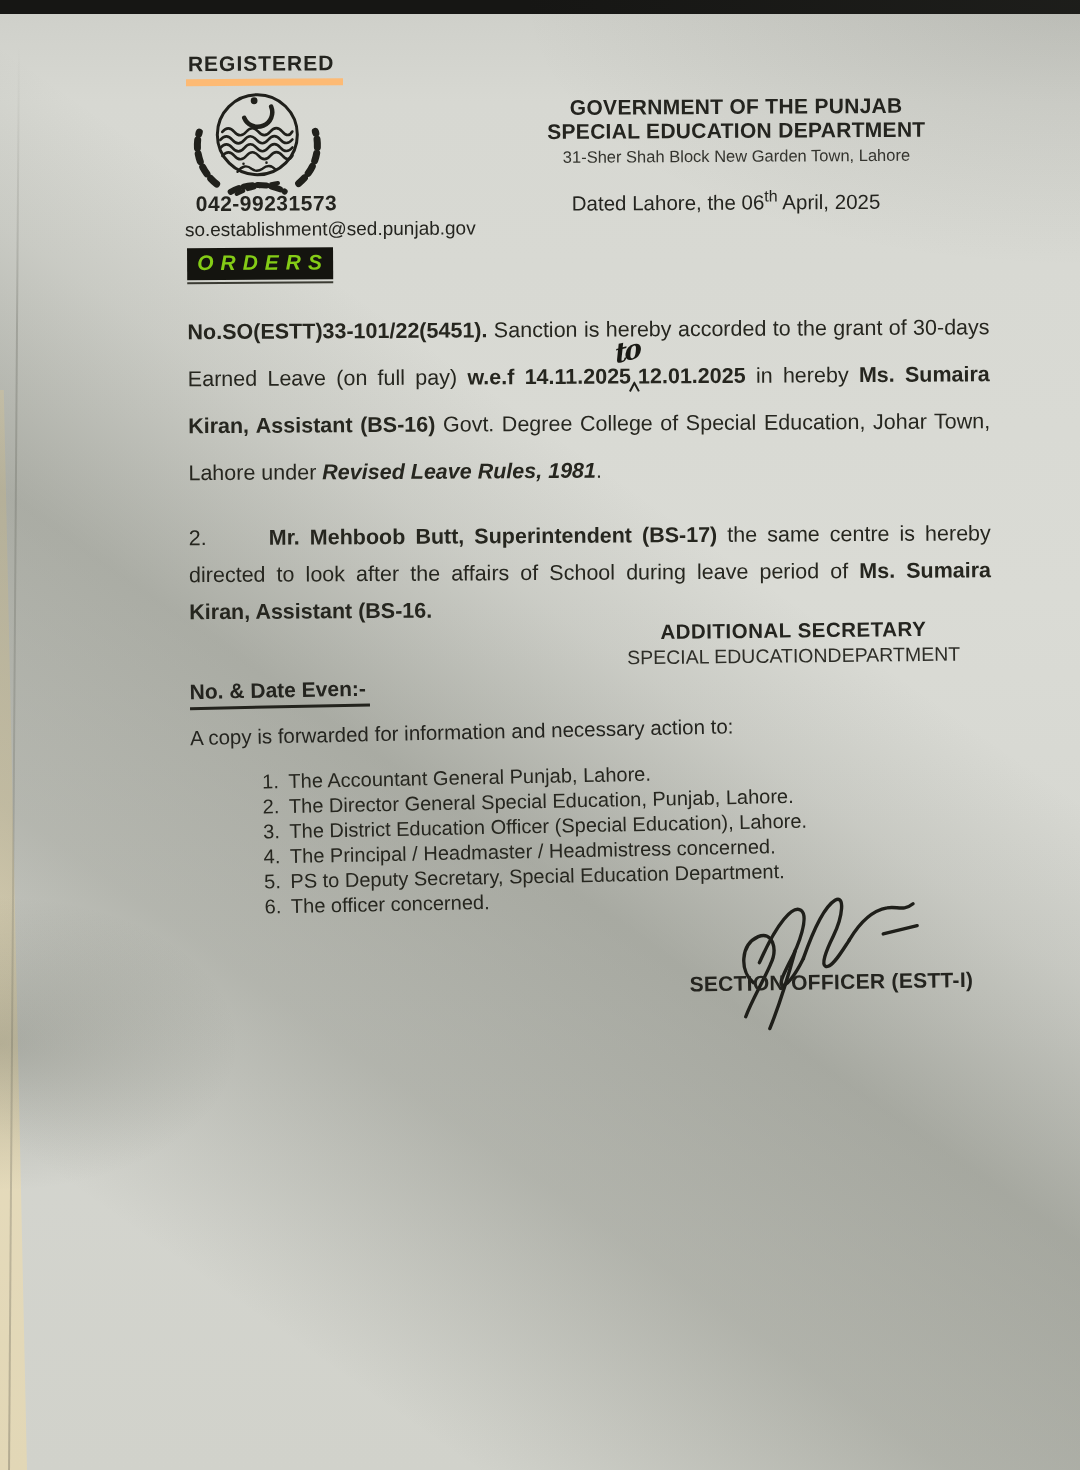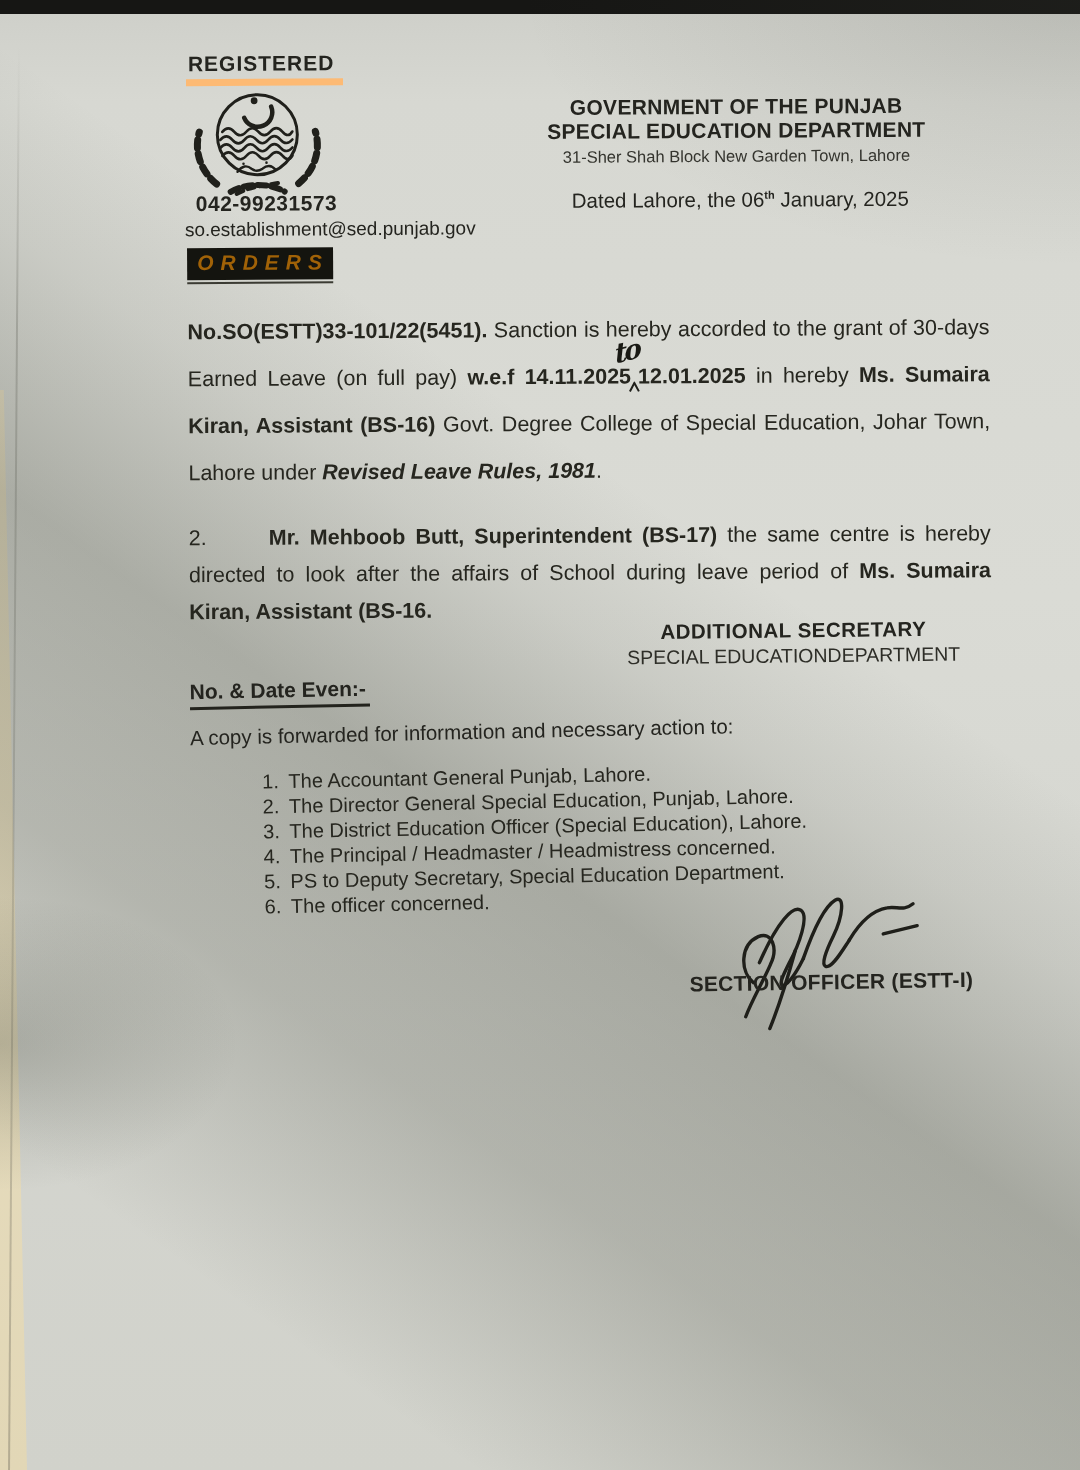--- a/index.html
+++ b/index.html
@@ -33,24 +33,24 @@
     position:absolute;left:190px;top:50px;font-size:21px;font-weight:700;letter-spacing:1px;
     border-bottom:7px solid #fdba74;padding:0 8px 3px 2px;
   }
   .emblem{position:absolute;left:184px;top:80px;width:154px;height:120px;}
   .phone{position:absolute;left:188px;top:190px;font-size:21px;font-weight:700;letter-spacing:.5px;margin-left:11px;}
   .email{position:absolute;left:188px;top:217px;font-size:19px;}
   .org{position:absolute;left:528px;top:96px;width:424px;text-align:center;line-height:24px;}
   .org .l1,.org .l2{font-size:21px;font-weight:700;letter-spacing:.3px;}
   .org .l3{font-size:16.5px;color:#34342e;margin-top:1px;}
   .dateline{position:absolute;left:575px;top:189px;font-size:20.5px;}
-  .dateline sup{font-size:11px;font-weight:bold;}
+  .dateline sup{font-size:16px;}
   .orders-wrap{position:absolute;left:190px;top:246px;display:inline-block;border-bottom:2px solid #3b3b33;padding-bottom:2px;}
   .orders{
-    display:inline-block;background:#14140f;color:#a16207;
+    display:inline-block;background:#14140f;color:#84cc16;
     font-style:italic;font-weight:700;font-size:21px;letter-spacing:7px;
     padding:3px 4px 5px 10px;
   }
   .para{position:absolute;left:190px;width:802px;text-align:justify;color:#26261f;}
   .para1{top:285px;font-size:21.5px;line-height:47px;}
   .para2{top:496px;font-size:21.5px;line-height:37px;}
   .para b{font-weight:700;}
   .bi{font-weight:700;font-style:italic;}
   .p2gap{display:inline-block;width:62px;}
   .insert-point{position:relative;display:inline-block;width:7px;height:1em;vertical-align:baseline;}
@@ -119,21 +119,21 @@
 
   <div class="phone">042-99231573</div>
   <div class="email">so.establishment@sed.punjab.gov</div>
 
   <div class="org">
     <div class="l1">GOVERNMENT OF THE PUNJAB</div>
     <div class="l2">SPECIAL EDUCATION DEPARTMENT</div>
     <div class="l3">31-Sher Shah Block New Garden Town, Lahore</div>
   </div>
 
-  <div class="dateline"><span>Dated Lahore, the 06</span><sup>th</sup><span> January, 2025</span></div>
+  <div class="dateline"><span>Dated Lahore, the 06</span><sup>th</sup><span> April, 2025</span></div>
 
   <div class="orders-wrap">
     <div class="orders">ORDERS</div>
   </div>
 
   <p class="para para1"><b>No.SO(ESTT)33-101/22(5451).</b><span> Sanction is hereby accorded to the grant of 30-days Earned Leave (on full pay) </span><b>w.e.f 14.11.2025</b><span class="insert-point"><span class="scrawl">to</span><svg class="caret-svg" width="13" height="11" viewBox="0 0 13 11">
           <polyline points="2,10 6.5,1.5 11,10" fill="none" stroke="#20201b" stroke-width="2"></polyline>
         </svg></span><b>12.01.2025</b><span> in hereby </span><b>Ms. Sumaira Kiran, Assistant (BS-16)</b><span> Govt. Degree College of Special Education, Johar Town, Lahore under </span><b class="bi">Revised Leave Rules, 1981</b><span>.</span></p>
 
   <p class="para para2"><span>2.</span><span class="p2gap"></span><b>Mr. Mehboob Butt, Superintendent (BS-17)</b><span> the same centre is hereby directed to look after the affairs of School during leave period of </span><b>Ms. Sumaira Kiran, Assistant (BS-16.</b></p>

